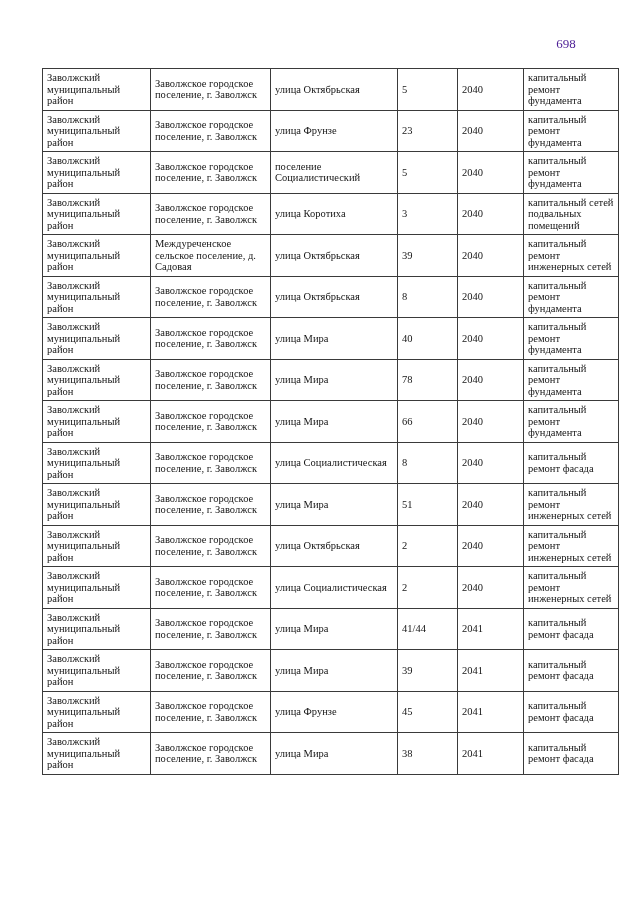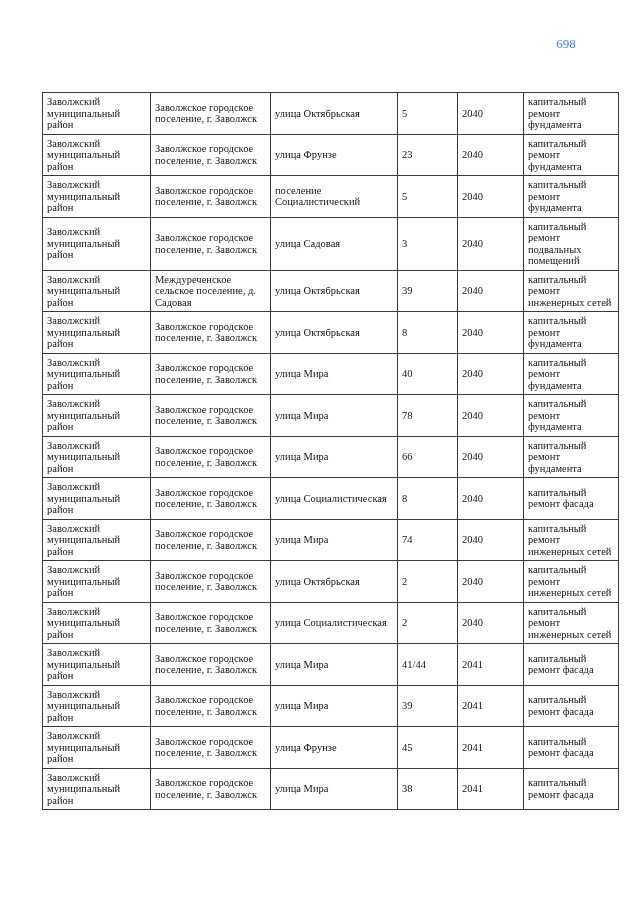--- a/index.html
+++ b/index.html
@@ -18,30 +18,29 @@
     inset: 0;
     background: #ffffff;
   }
   .page-number {
     position: absolute;
     top: 36px;
     left: 544px;
     width: 44px;
     text-align: center;
     font-size: 13px;
-    color: #3b82f6;
+    color: #4c1d95;
   }
   table.data-table {
     position: absolute;
     left: 42px;
     top: 68px;
     width: 576px;
     border-collapse: collapse;
     table-layout: fixed;
-    margin-top: 24px;
   }
   table.data-table td {
     border: 1px solid #3a3a3a;
     font-size: 10.5px;
     line-height: 11.5px;
     padding: 3px 3px 3px 4px;
     vertical-align: middle;
     text-align: left;
     word-wrap: break-word;
     color: #161616;
@@ -97,24 +96,24 @@
     <td class="c-settlement">Заволжское городское поселение, г. Заволжск</td>
     <td class="c-street">поселение Социалистический</td>
     <td class="c-house">5</td>
     <td class="c-year">2040</td>
     <td class="c-work">капитальный ремонт фундамента</td>
   </tr>
 
   <tr>
     <td class="c-district">Заволжский муниципальный район</td>
     <td class="c-settlement">Заволжское городское поселение, г. Заволжск</td>
-    <td class="c-street">улица Садовая</td>
+    <td class="c-street">улица Коротиха</td>
     <td class="c-house">3</td>
     <td class="c-year">2040</td>
-    <td class="c-work">капитальный ремонт подвальных помещений</td>
+    <td class="c-work">капитальный сетей подвальных помещений</td>
   </tr>
 
   <tr>
     <td class="c-district">Заволжский муниципальный район</td>
     <td class="c-settlement">Междуреченское сельское поселение, д. Садовая</td>
     <td class="c-street">улица Октябрьская</td>
     <td class="c-house">39</td>
     <td class="c-year">2040</td>
     <td class="c-work">капитальный ремонт инженерных сетей</td>
   </tr>
@@ -161,21 +160,21 @@
     <td class="c-street">улица Социалистическая</td>
     <td class="c-house">8</td>
     <td class="c-year">2040</td>
     <td class="c-work">капитальный ремонт фасада</td>
   </tr>
 
   <tr>
     <td class="c-district">Заволжский муниципальный район</td>
     <td class="c-settlement">Заволжское городское поселение, г. Заволжск</td>
     <td class="c-street">улица Мира</td>
-    <td class="c-house">74</td>
+    <td class="c-house">51</td>
     <td class="c-year">2040</td>
     <td class="c-work">капитальный ремонт инженерных сетей</td>
   </tr>
 
   <tr>
     <td class="c-district">Заволжский муниципальный район</td>
     <td class="c-settlement">Заволжское городское поселение, г. Заволжск</td>
     <td class="c-street">улица Октябрьская</td>
     <td class="c-house">2</td>
     <td class="c-year">2040</td>

